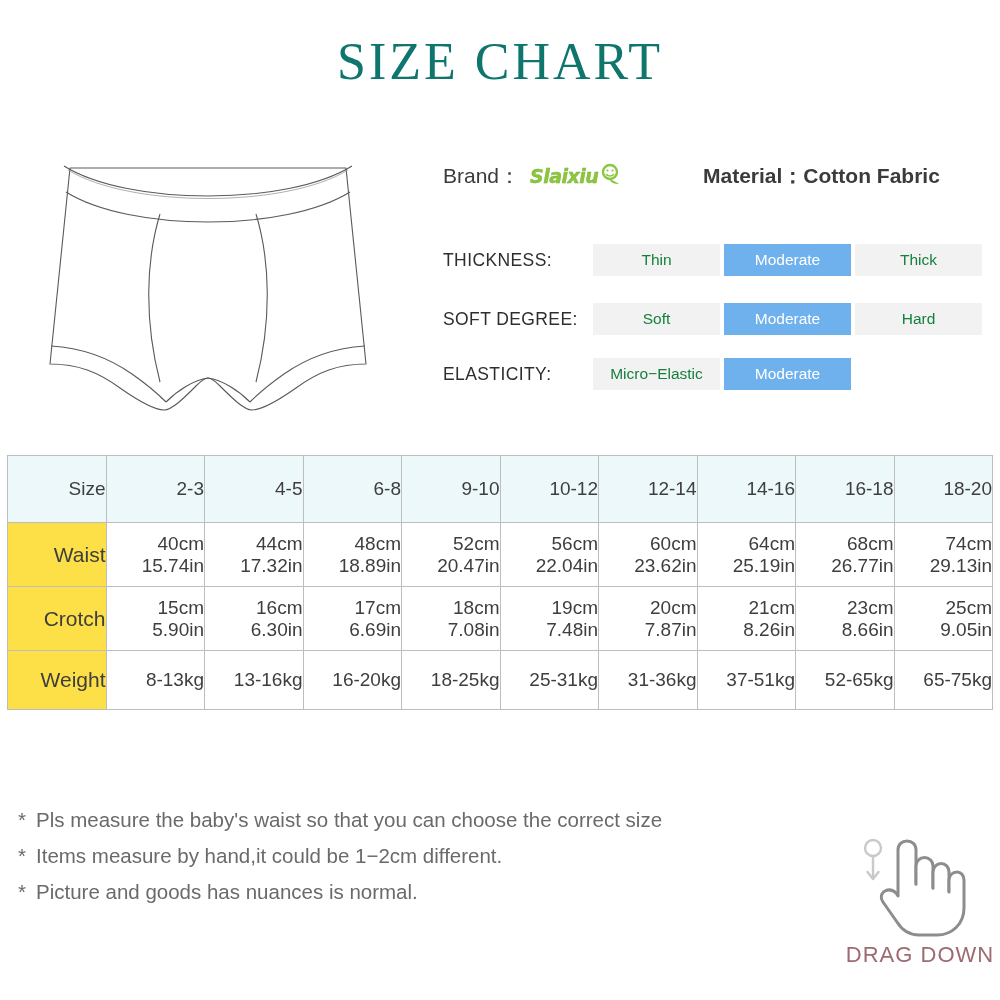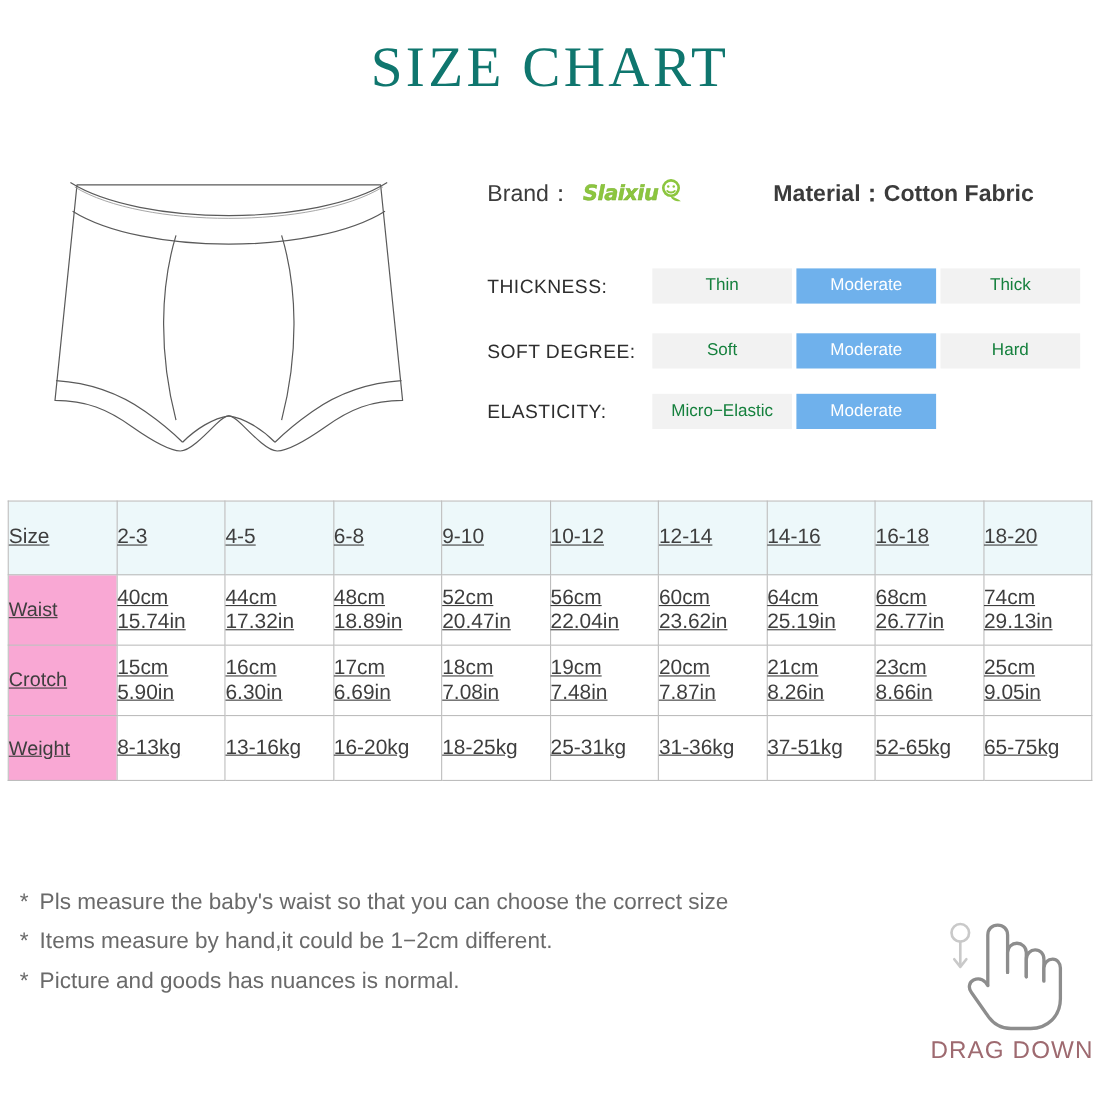--- a/index.html
+++ b/index.html
@@ -148,35 +148,34 @@
     width: 986px;
   }
   table.size-table {
     width: 986px;
     border-collapse: collapse;
     table-layout: fixed;
     border: 1px solid #cfe8ef;
   }
   table.size-table td {
     border: 1px solid #bdbdbd;
-    text-align: left;
+    text-align: right;
     vertical-align: middle;
     color: #3e3e3e;
     font-size: 19px;
     padding: 0;
-    text-decoration: underline;
   }
   table.size-table tr.header-row td {
     background: #edf8fa;
     height: 66px;
     font-size: 19px;
   }
   table.size-table td.rowhead {
-    background: #f9a8d4;
-    font-size: 18px;
+    background: #fde047;
+    font-size: 21px;
   }
   table.size-table tr.data-row td {
     height: 63px;
   }
   table.size-table tr.weight-row td {
     height: 58px;
   }
   .cell-two-line {
     line-height: 1.12;
   }

